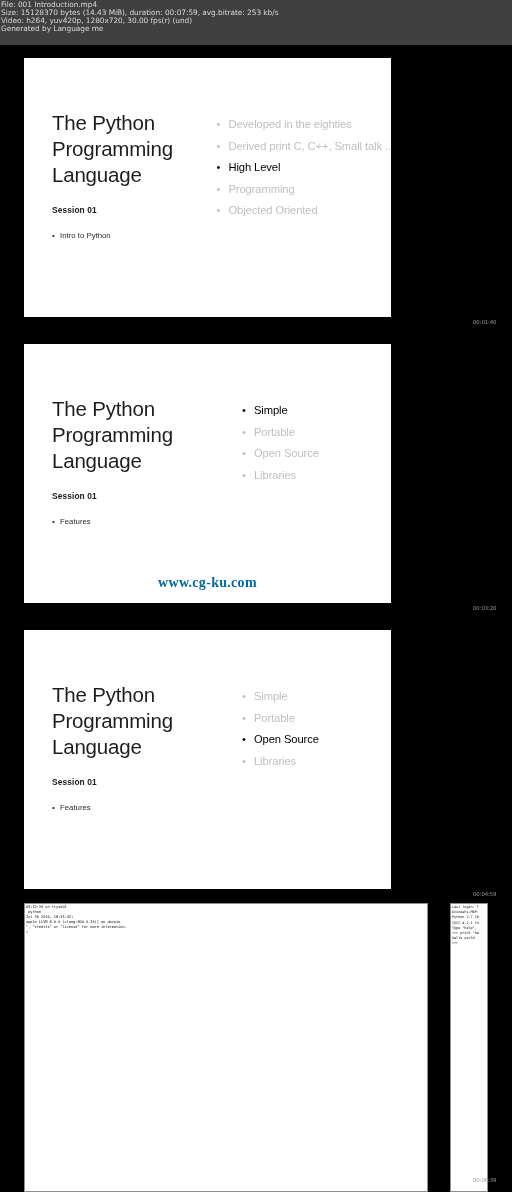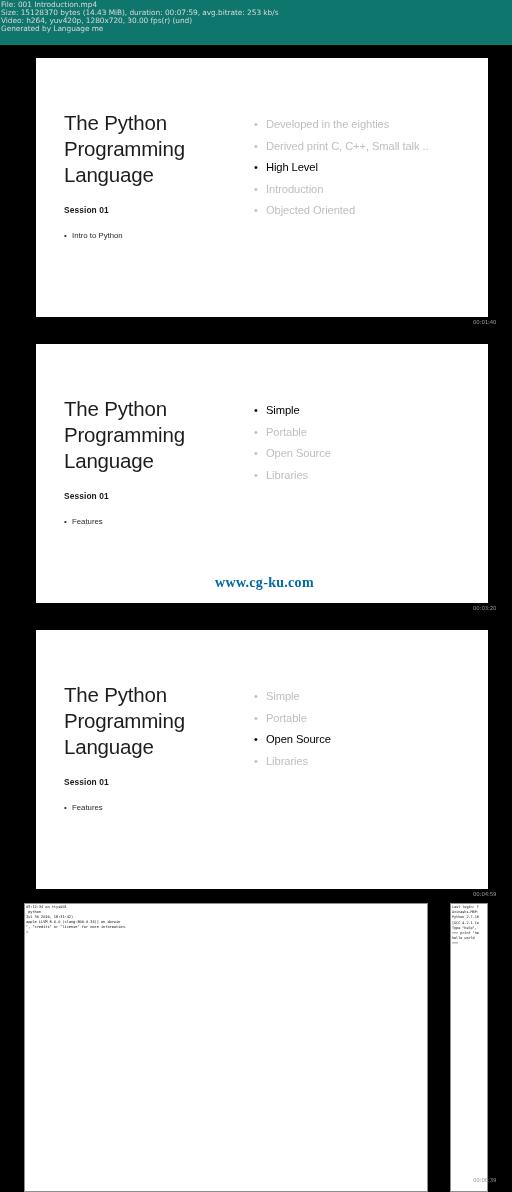--- a/index.html
+++ b/index.html
@@ -15,21 +15,21 @@
     font-family: "Liberation Sans", sans-serif;
   }
 
   
   #meta-header {
     position: absolute;
     left: 0;
     top: 0;
     width: 512px;
     height: 45px;
-    background: #0f766e;
+    background: #404040;
     padding: 1px 4px 0 1px;
     box-sizing: border-box;
   }
   #meta-header .meta-line {
     color: #d8d8d8;
     font-size: 7.4px;
     line-height: 8.1px;
     white-space: nowrap;
     letter-spacing: -0.05px;
     font-family: "DejaVu Sans", sans-serif;
@@ -51,23 +51,23 @@
     top: 900px;
     left: 0;
     width: 512px;
     height: 292px;
     background: #000000;
   }
 
   
   .slide {
     position: absolute;
-    left: 12px;
+    left: 0px;
     top: 3px;
-    width: 457px;
+    width: 367px;
     height: 259px;
     background: #ffffff;
     overflow: hidden;
   }
 
   .slide-inner {
     position: absolute;
     left: 0; top: 0; right: 0; bottom: 0;
     display: flex;
     flex-direction: row;
@@ -229,21 +229,21 @@
           <div class="bullet-row dim">
             <span class="dot">•</span>
             <span class="txt">Derived print C, C++, Small talk ..</span>
           </div>
           <div class="bullet-row active">
             <span class="dot">•</span>
             <span class="txt">High Level</span>
           </div>
           <div class="bullet-row dim">
             <span class="dot">•</span>
-            <span class="txt">Introduction</span>
+            <span class="txt">Programming</span>
           </div>
           <div class="bullet-row dim">
             <span class="dot">•</span>
             <span class="txt">Objected Oriented</span>
           </div>
         </div>
       </div>
     </div>
   </div>
 </div>

